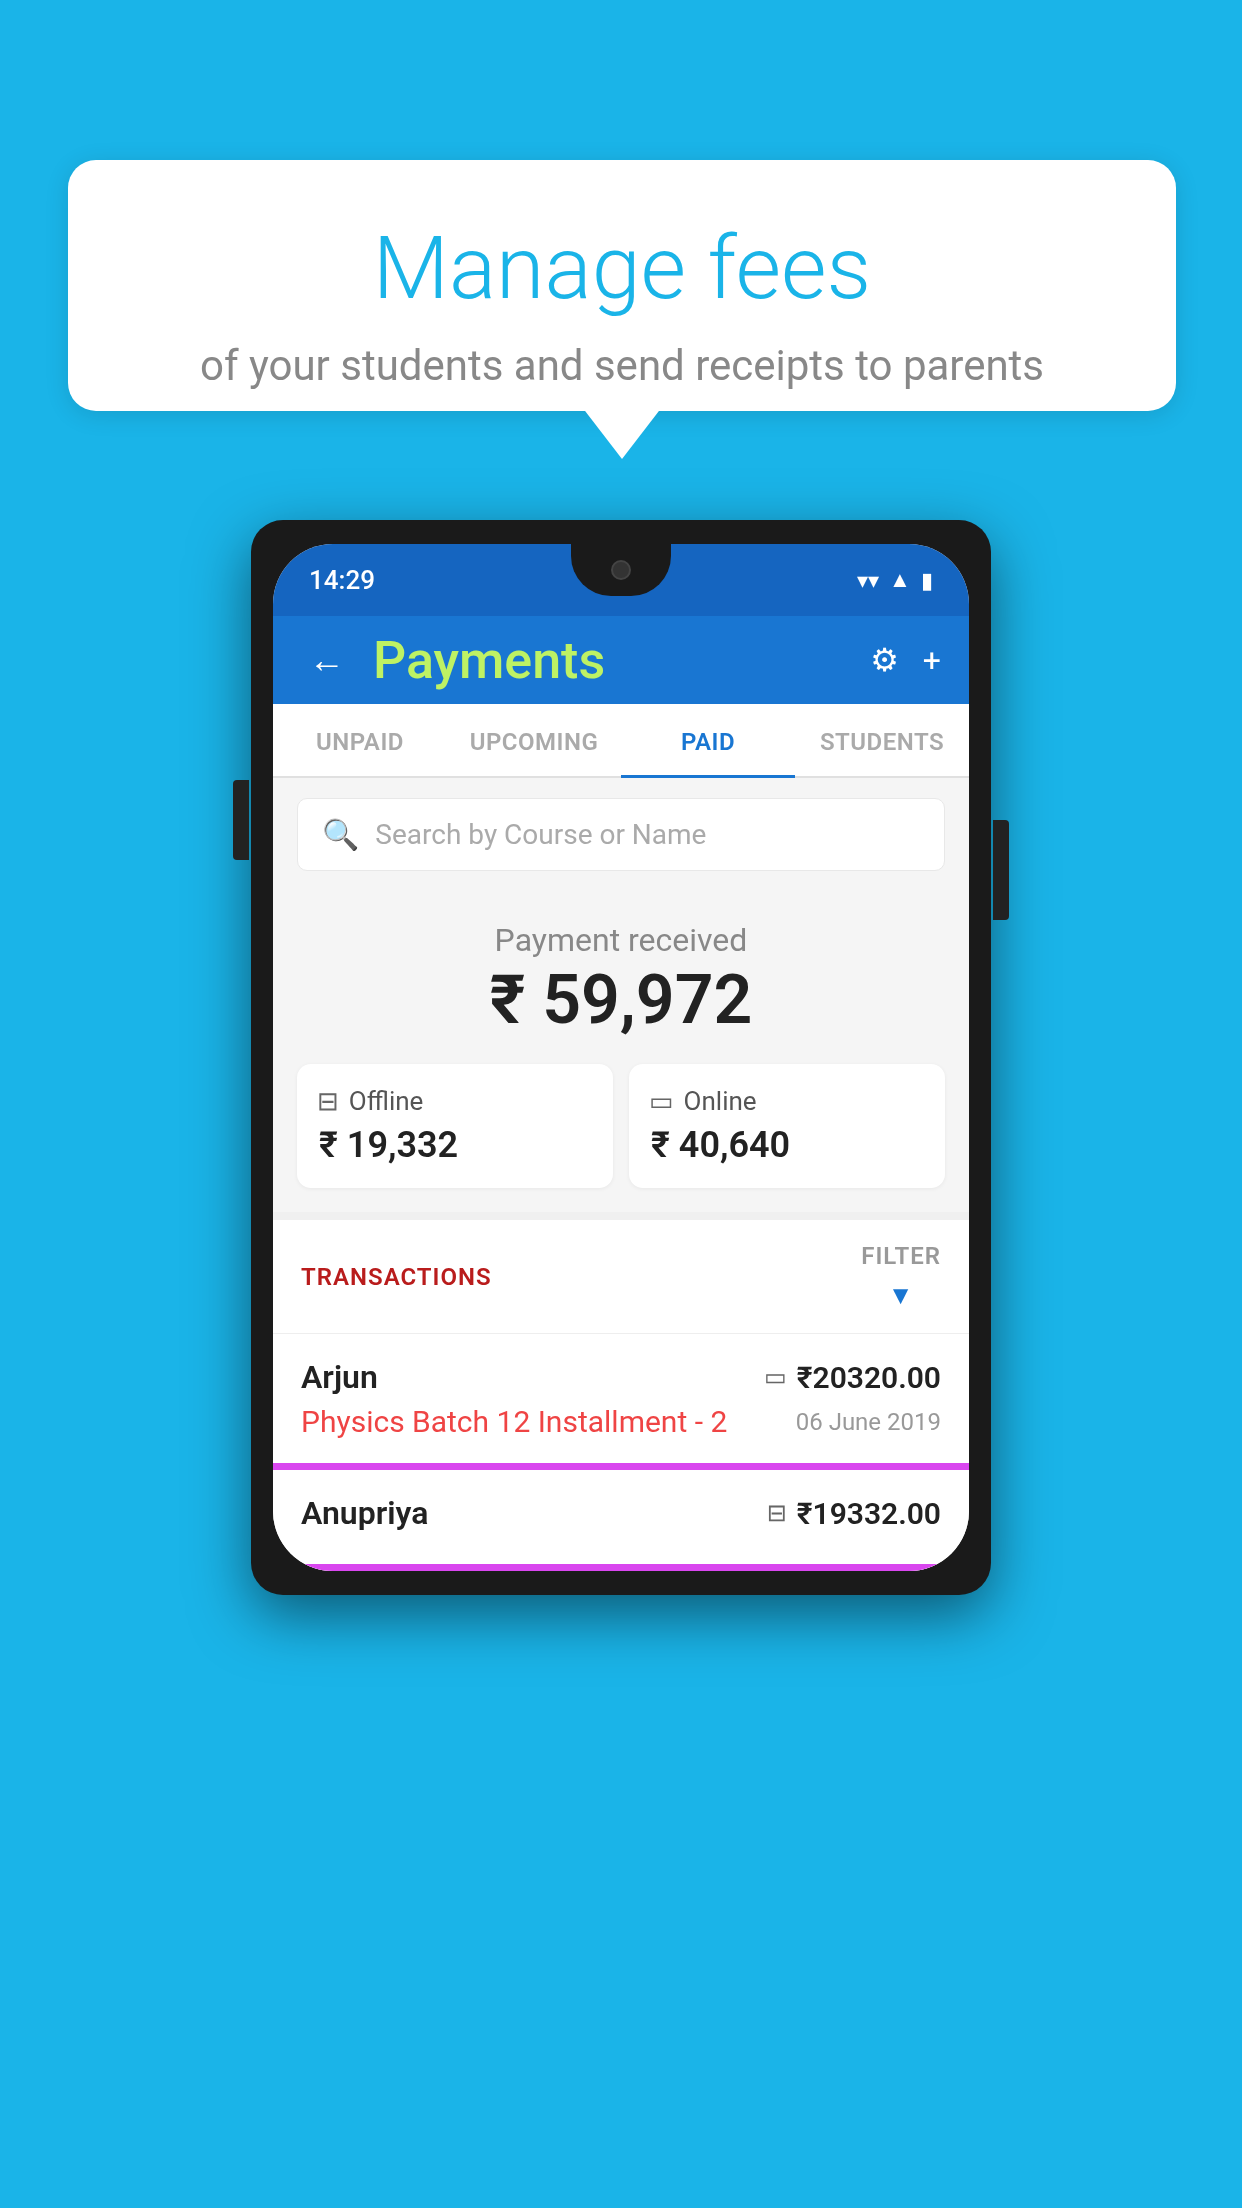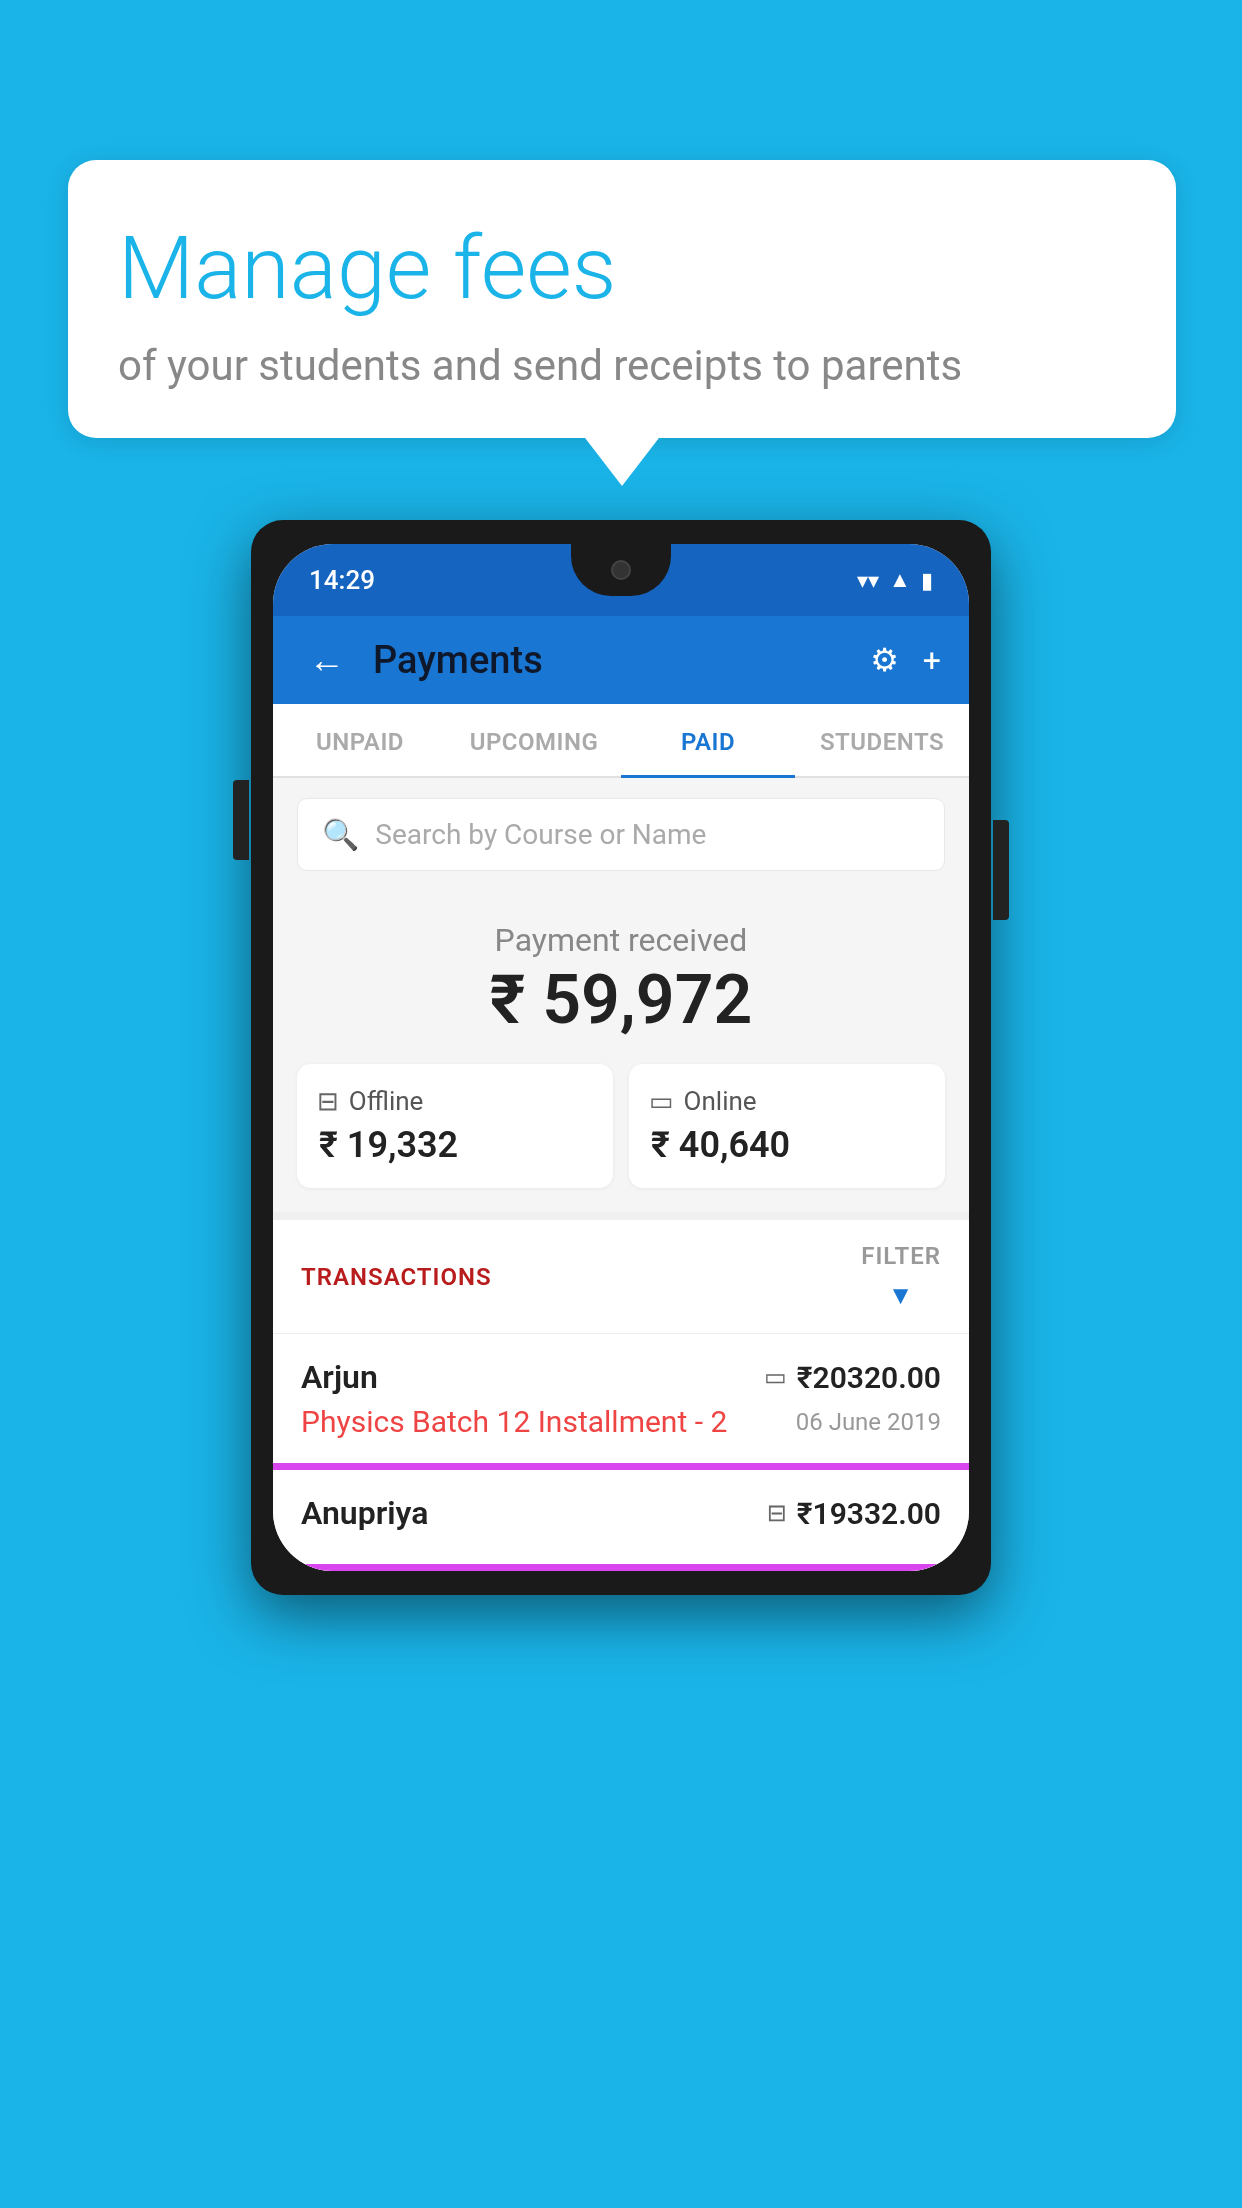--- a/index.html
+++ b/index.html
@@ -14,21 +14,22 @@
     }
 
     
     .speech-bubble {
       position: absolute;
       top: 160px;
       left: 68px;
       right: 66px;
       background: #ffffff;
       border-radius: 28px;
-      padding: 60px 50px 48px;
+      padding: 60px 50px 21px;
+      text-align: center;
       box-shadow: 0 4px 24px rgba(0,0,0,0.12);
     }
 
     .speech-bubble::after {
       content: '';
       position: absolute;
       bottom: -48px;
       left: 50%;
       transform: translateX(-50%);
       width: 0;
@@ -161,22 +162,22 @@
     }
 
     .header-back {
       color: #fff;
       font-size: 36px;
       cursor: pointer;
       padding: 8px;
     }
 
     .header-title {
-      color: #0f172a;
-      font-size: 38px;
+      color: #bef264;
+      font-size: 52px;
       font-weight: 500;
       flex: 1;
     }
 
     .header-icons {
       display: flex;
       align-items: center;
       gap: 24px;
     }
 

